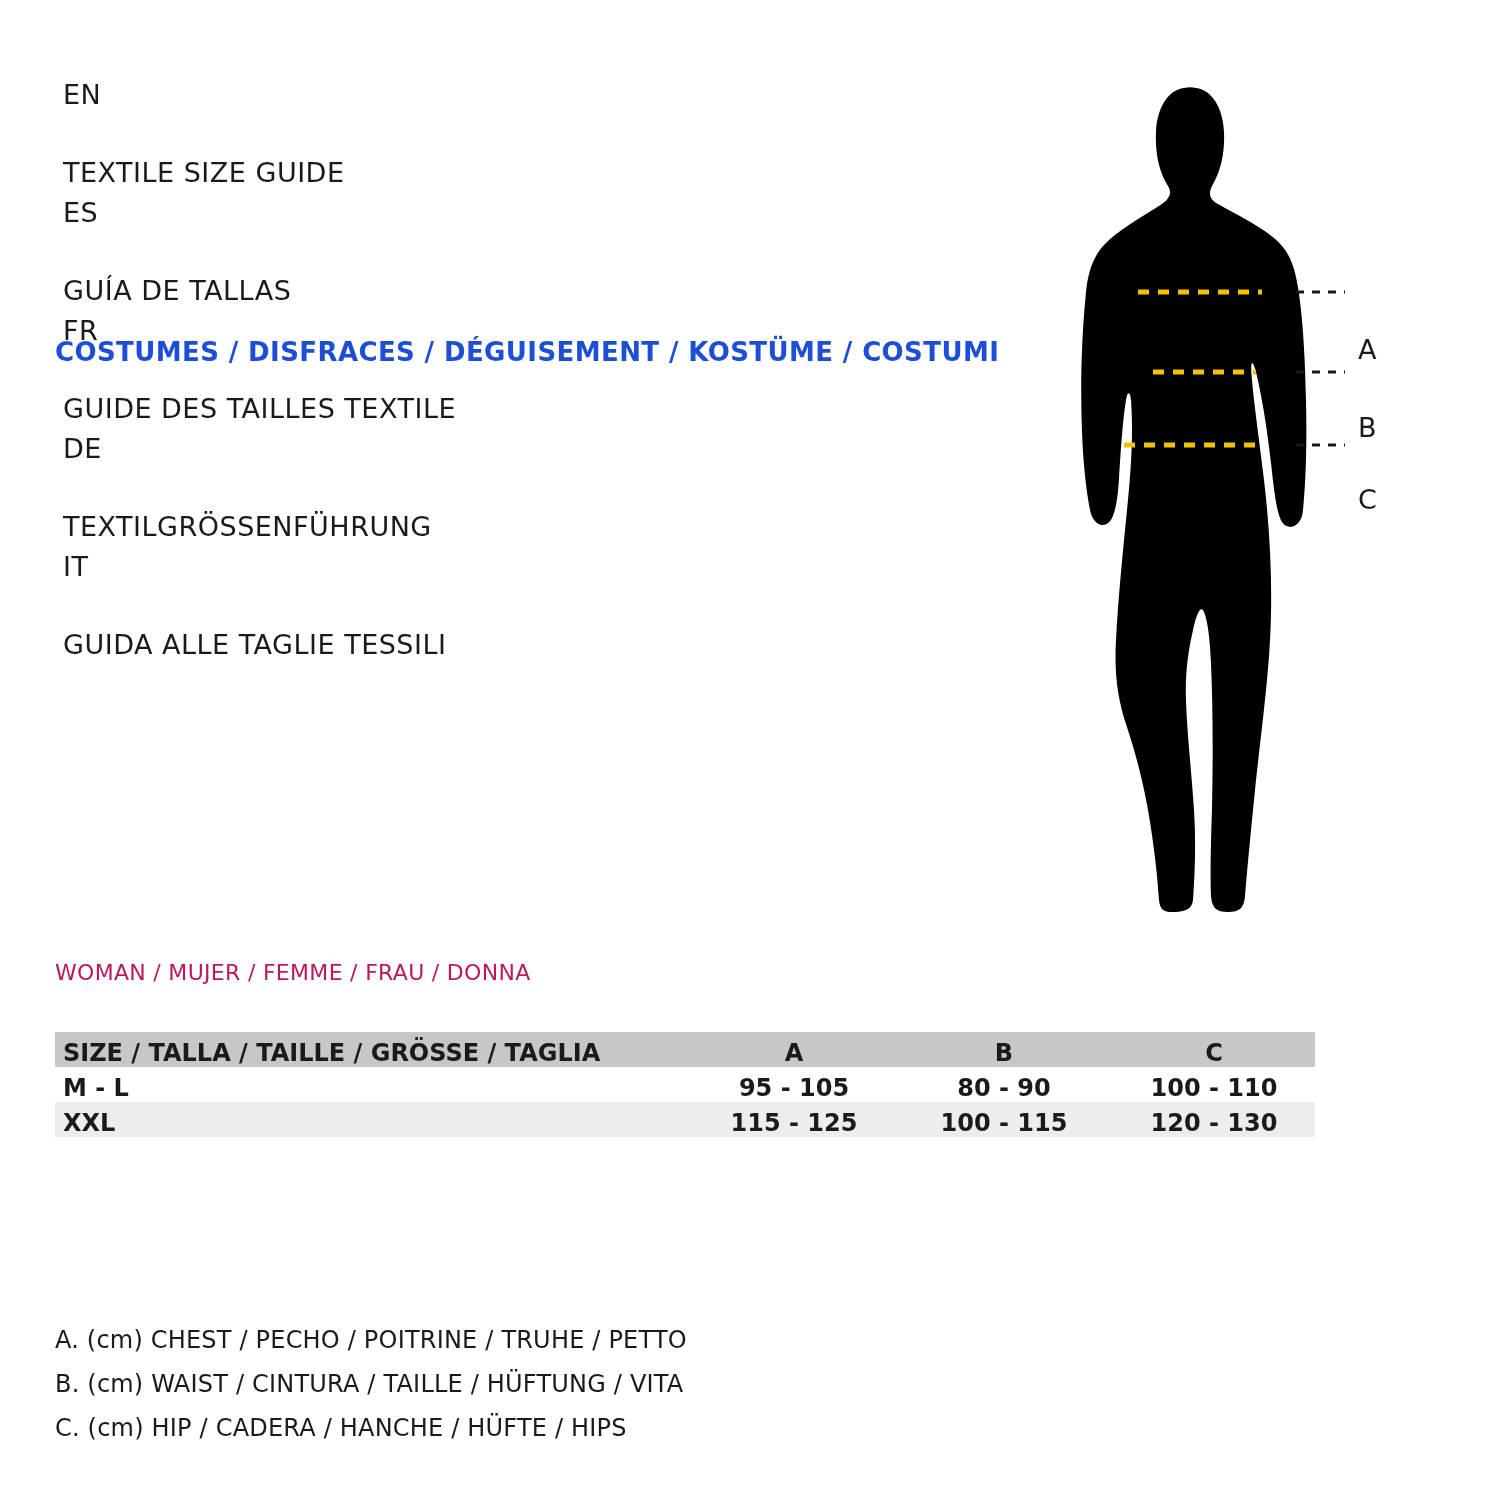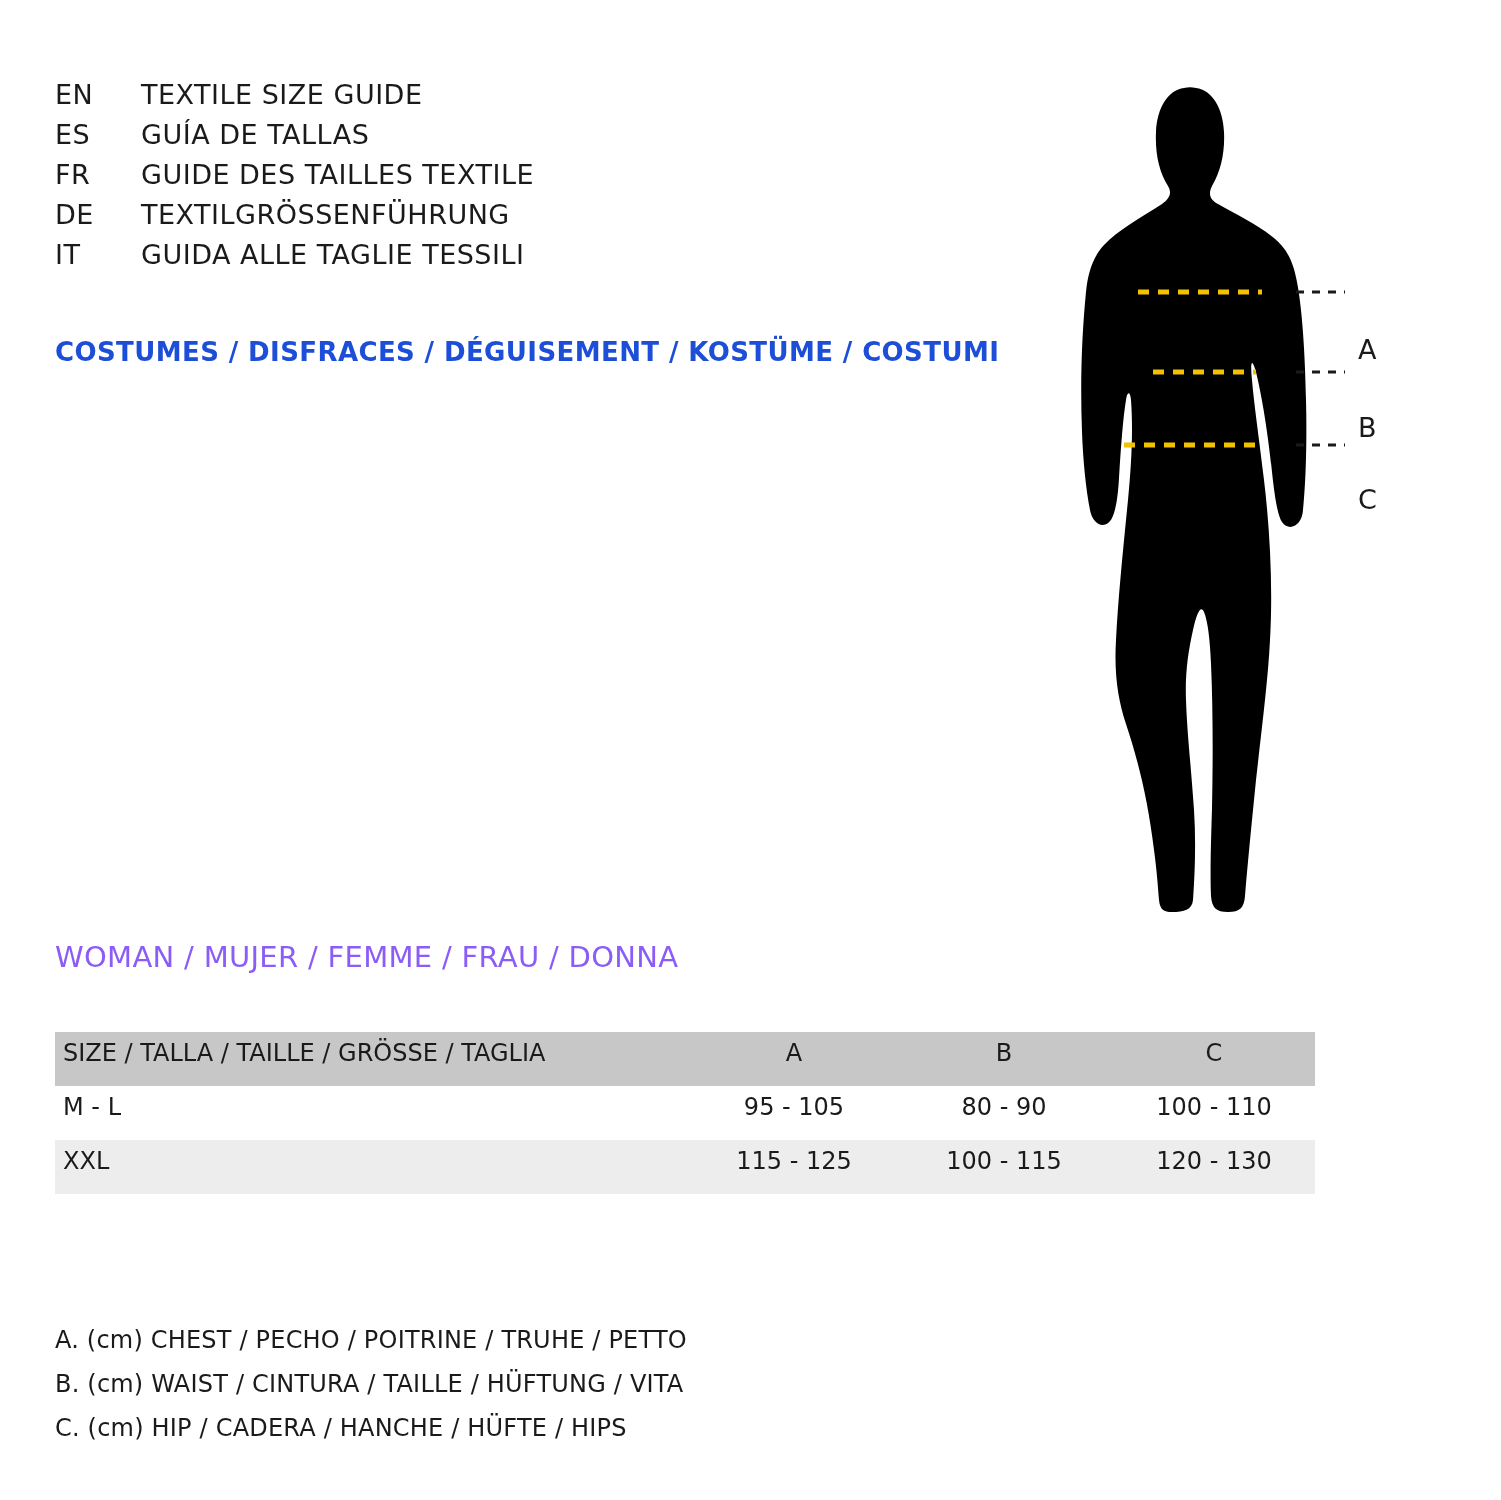--- a/index.html
+++ b/index.html
@@ -24,20 +24,21 @@
     top: 75px;
     width: 700px;
   }
   .lang-row {
     display: flex;
     align-items: baseline;
     font-size: 27px;
     line-height: 40px;
     letter-spacing: 0.5px;
     color: #1a1a1a;
+    flex-direction: column;
   }
   .lang-code {
     width: 78px;
     flex: 0 0 78px;
   }
   .lang-text { flex: 1; margin-left: 8px; }
 
   .subtitle {
     position: absolute;
     left: 55px;
@@ -66,40 +67,40 @@
     font-family: "DejaVu Sans", "Liberation Sans", sans-serif;
   }
   .label-a { left: 298px; top: 274px; }
   .label-b { left: 298px; top: 352px; }
   .label-c { left: 298px; top: 424px; }
 
   
   .section-title {
     position: absolute;
     left: 55px;
-    top: 940px;
-    font-size: 29px;
+    top: 960px;
+    font-size: 22px;
     letter-spacing: 0.3px;
-    color: #8b5cf6;
+    color: #be185d;
   }
 
   table.size-table {
     position: absolute;
     left: 55px;
     top: 1032px;
     width: 1260px;
     border-collapse: collapse;
     font-size: 24px;
     color: #1a1a1a;
   }
   table.size-table th,
   table.size-table td {
-    padding: 7px 0 19px 8px;
+    padding: 7px 0 0 8px;
     text-align: left;
-    font-weight: normal;
+    font-weight: bold;
   }
   table.size-table th.col-abc,
   table.size-table td.col-abc {
     text-align: center;
     width: 210px;
   }
   table.size-table thead tr { background: #c7c7c7; }
   table.size-table tbody tr:nth-child(odd) { background: #ffffff; }
   table.size-table tbody tr:nth-child(even) { background: #ededed; }
 

